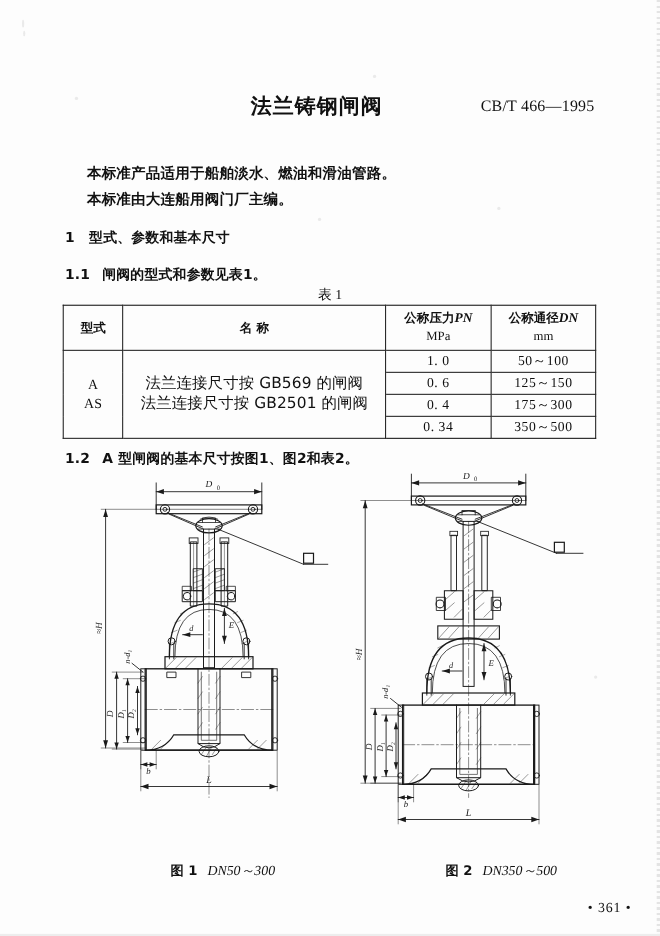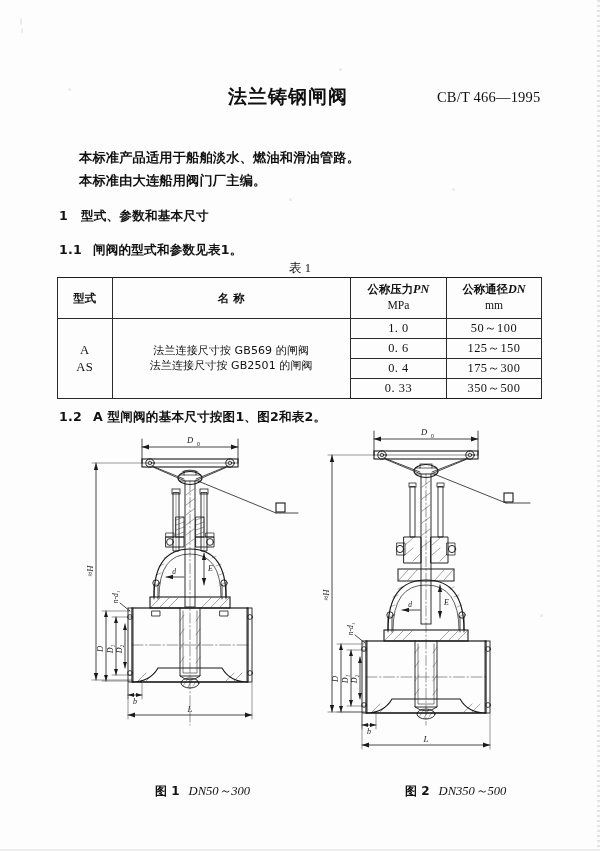--- a/index.html
+++ b/index.html
@@ -181,21 +181,21 @@
     font-size: 12.2px;
   }
   .type-cell {
     font-family: "Liberation Serif", serif;
     font-size: 12.6px;
     line-height: 1.55;
     letter-spacing: .4px;
   }
   .name-cell {
     font-family: "DejaVu Sans", sans-serif;
-    font-size: 11px;
+    font-size: 14px;
     line-height: 1.75;
     letter-spacing: .1px;
   }
   .num-cell {
     height: 19px;
     font-family: "Liberation Serif", serif;
     font-size: 12.4px;
     letter-spacing: .5px;
   }
 
@@ -320,21 +320,21 @@
       </tr>
       <tr>
         <td class="c-pn num-cell">0. 6</td>
         <td class="c-dn num-cell">125～150</td>
       </tr>
       <tr>
         <td class="c-pn num-cell">0. 4</td>
         <td class="c-dn num-cell">175～300</td>
       </tr>
       <tr>
-        <td class="c-pn num-cell botline">0. 33</td>
+        <td class="c-pn num-cell botline">0. 34</td>
         <td class="c-dn num-cell botline">350～500</td>
       </tr>
     </tbody>
       </table>
   </div>
 
   <div class="sub-head2">
     <span class="num">1.2</span><span>A 型闸阀的基本尺寸按图1、图2和表2。</span>
   </div>
 
@@ -728,14 +728,15 @@
     </svg>
   </div>
 
   <div class="fig-caption c1">
     <span class="lbl">图 1</span><span class="dn">DN50～300</span>
   </div>
   <div class="fig-caption c2">
     <span class="lbl">图 2</span><span class="dn">DN350～500</span>
   </div>
 
+  <div class="pagenum">• 361 •</div>
 
 </div>
 
 </body></html>

